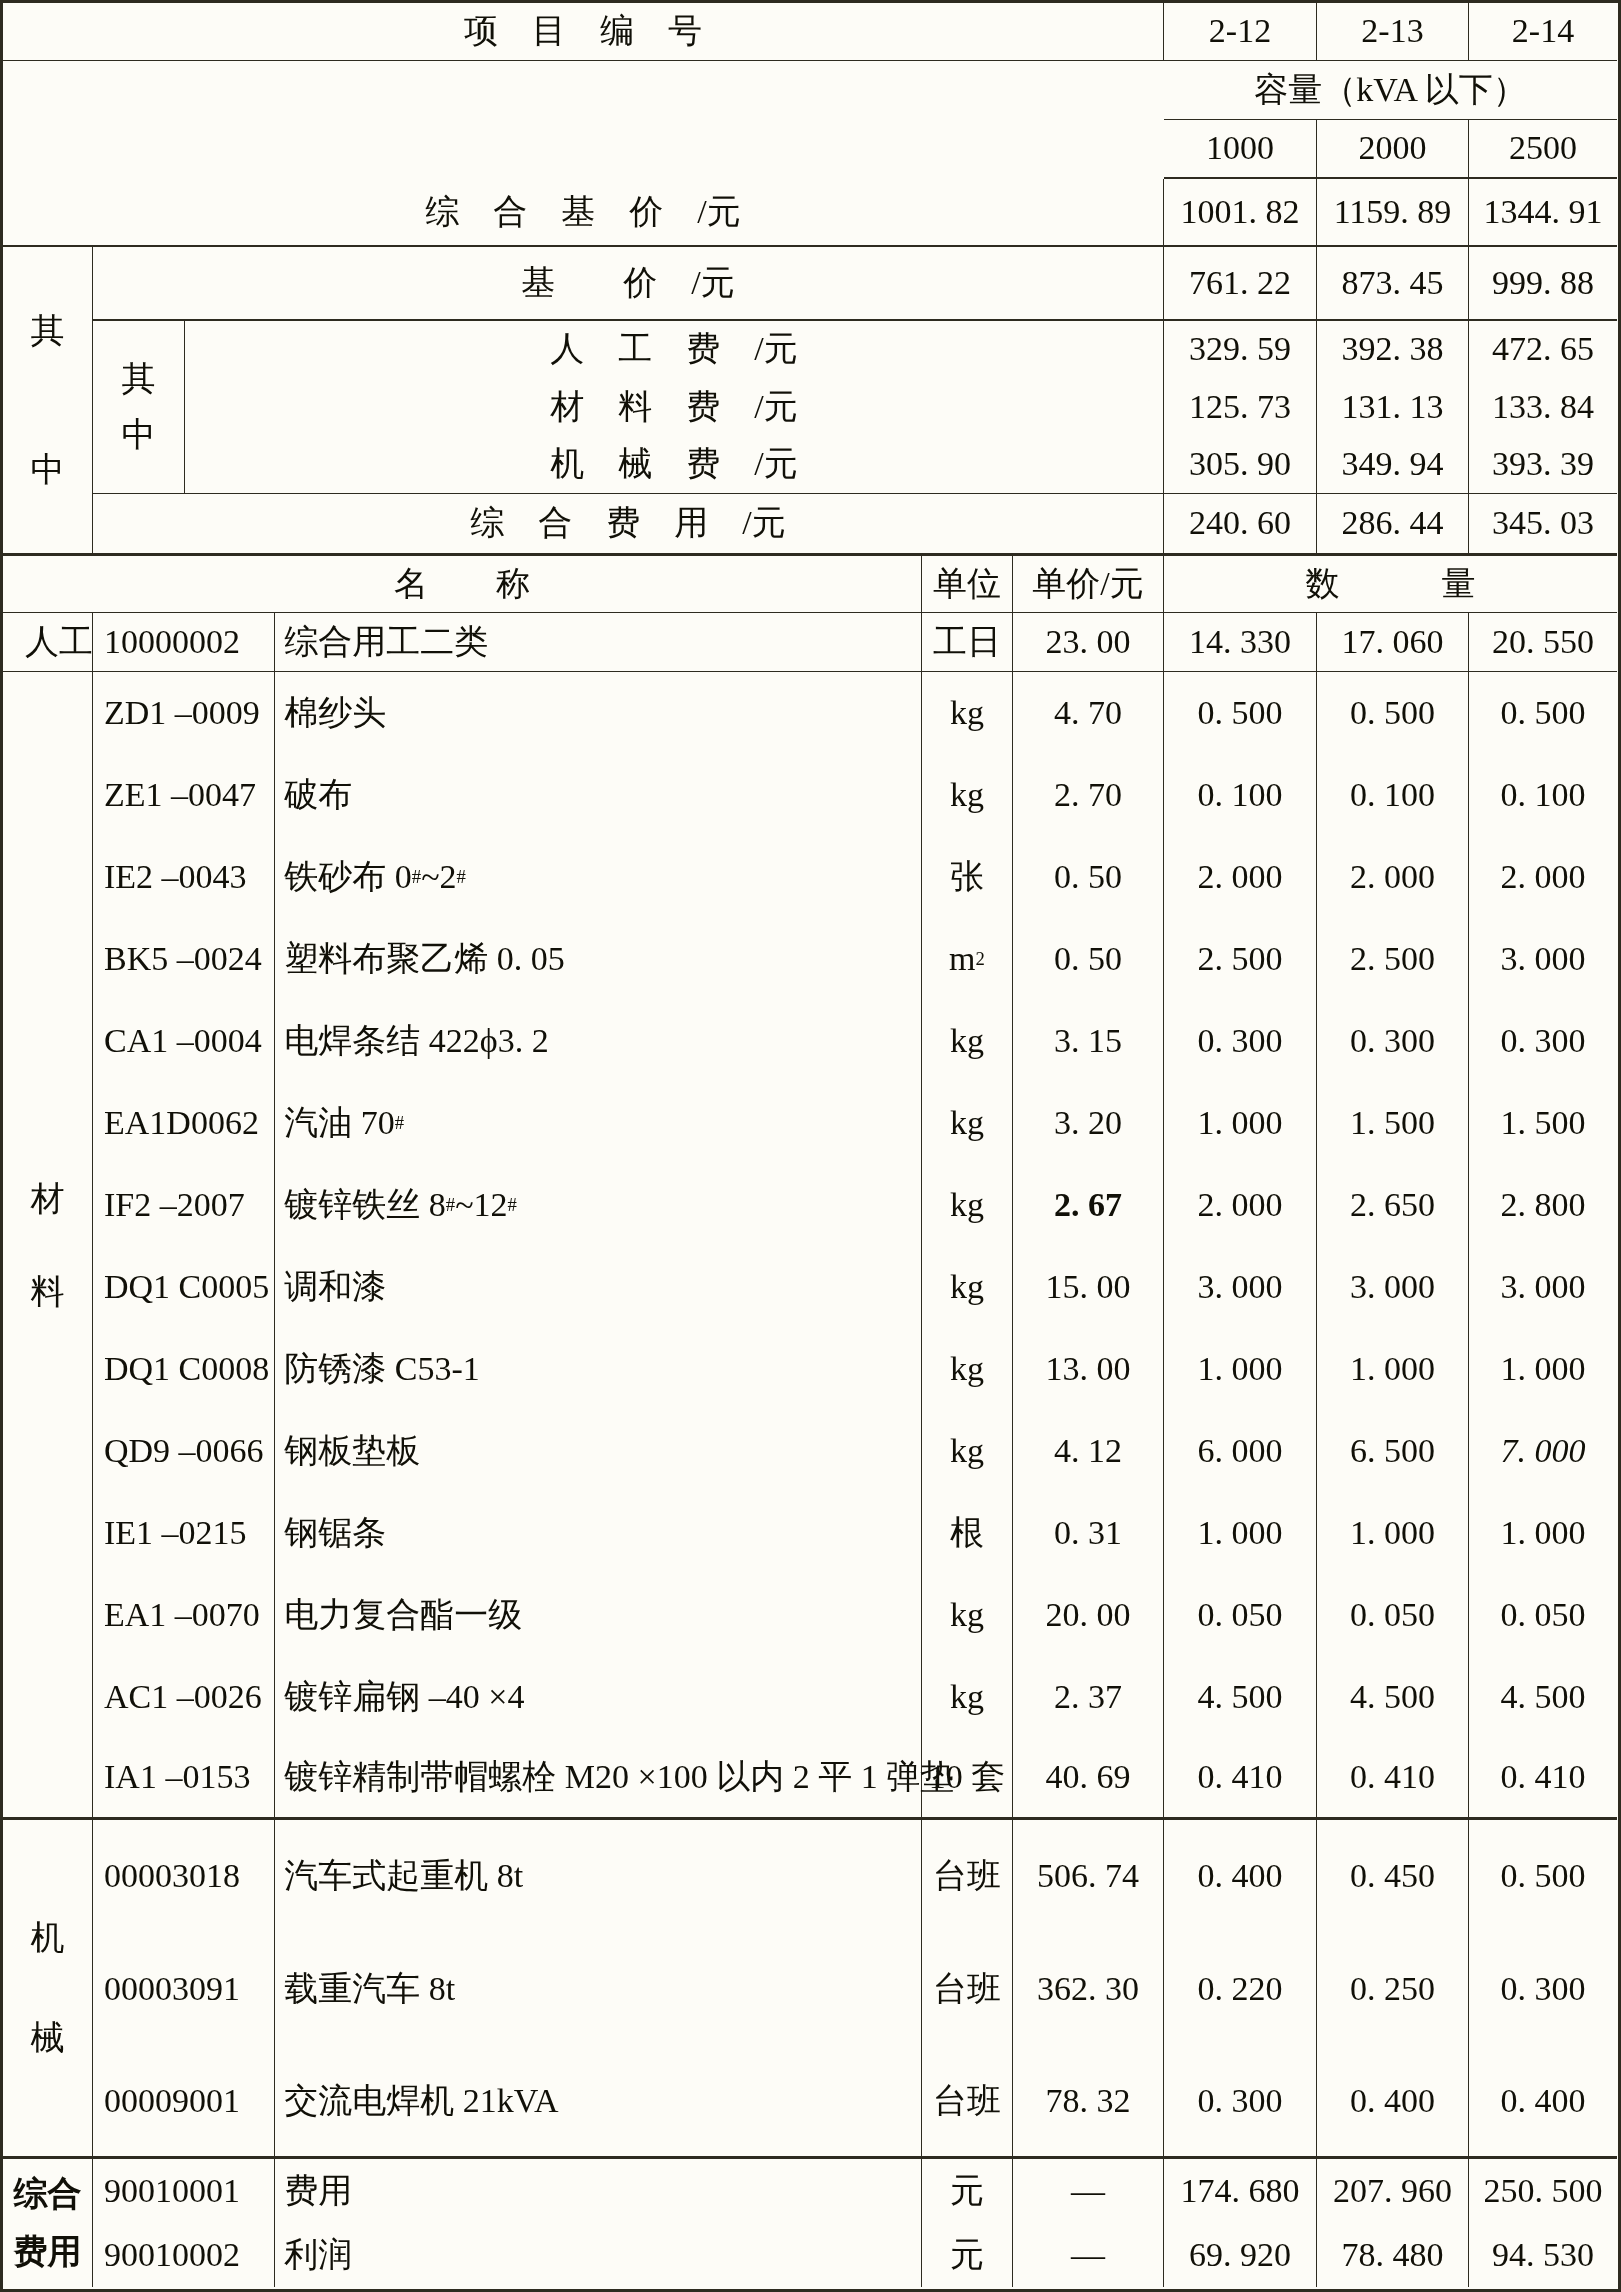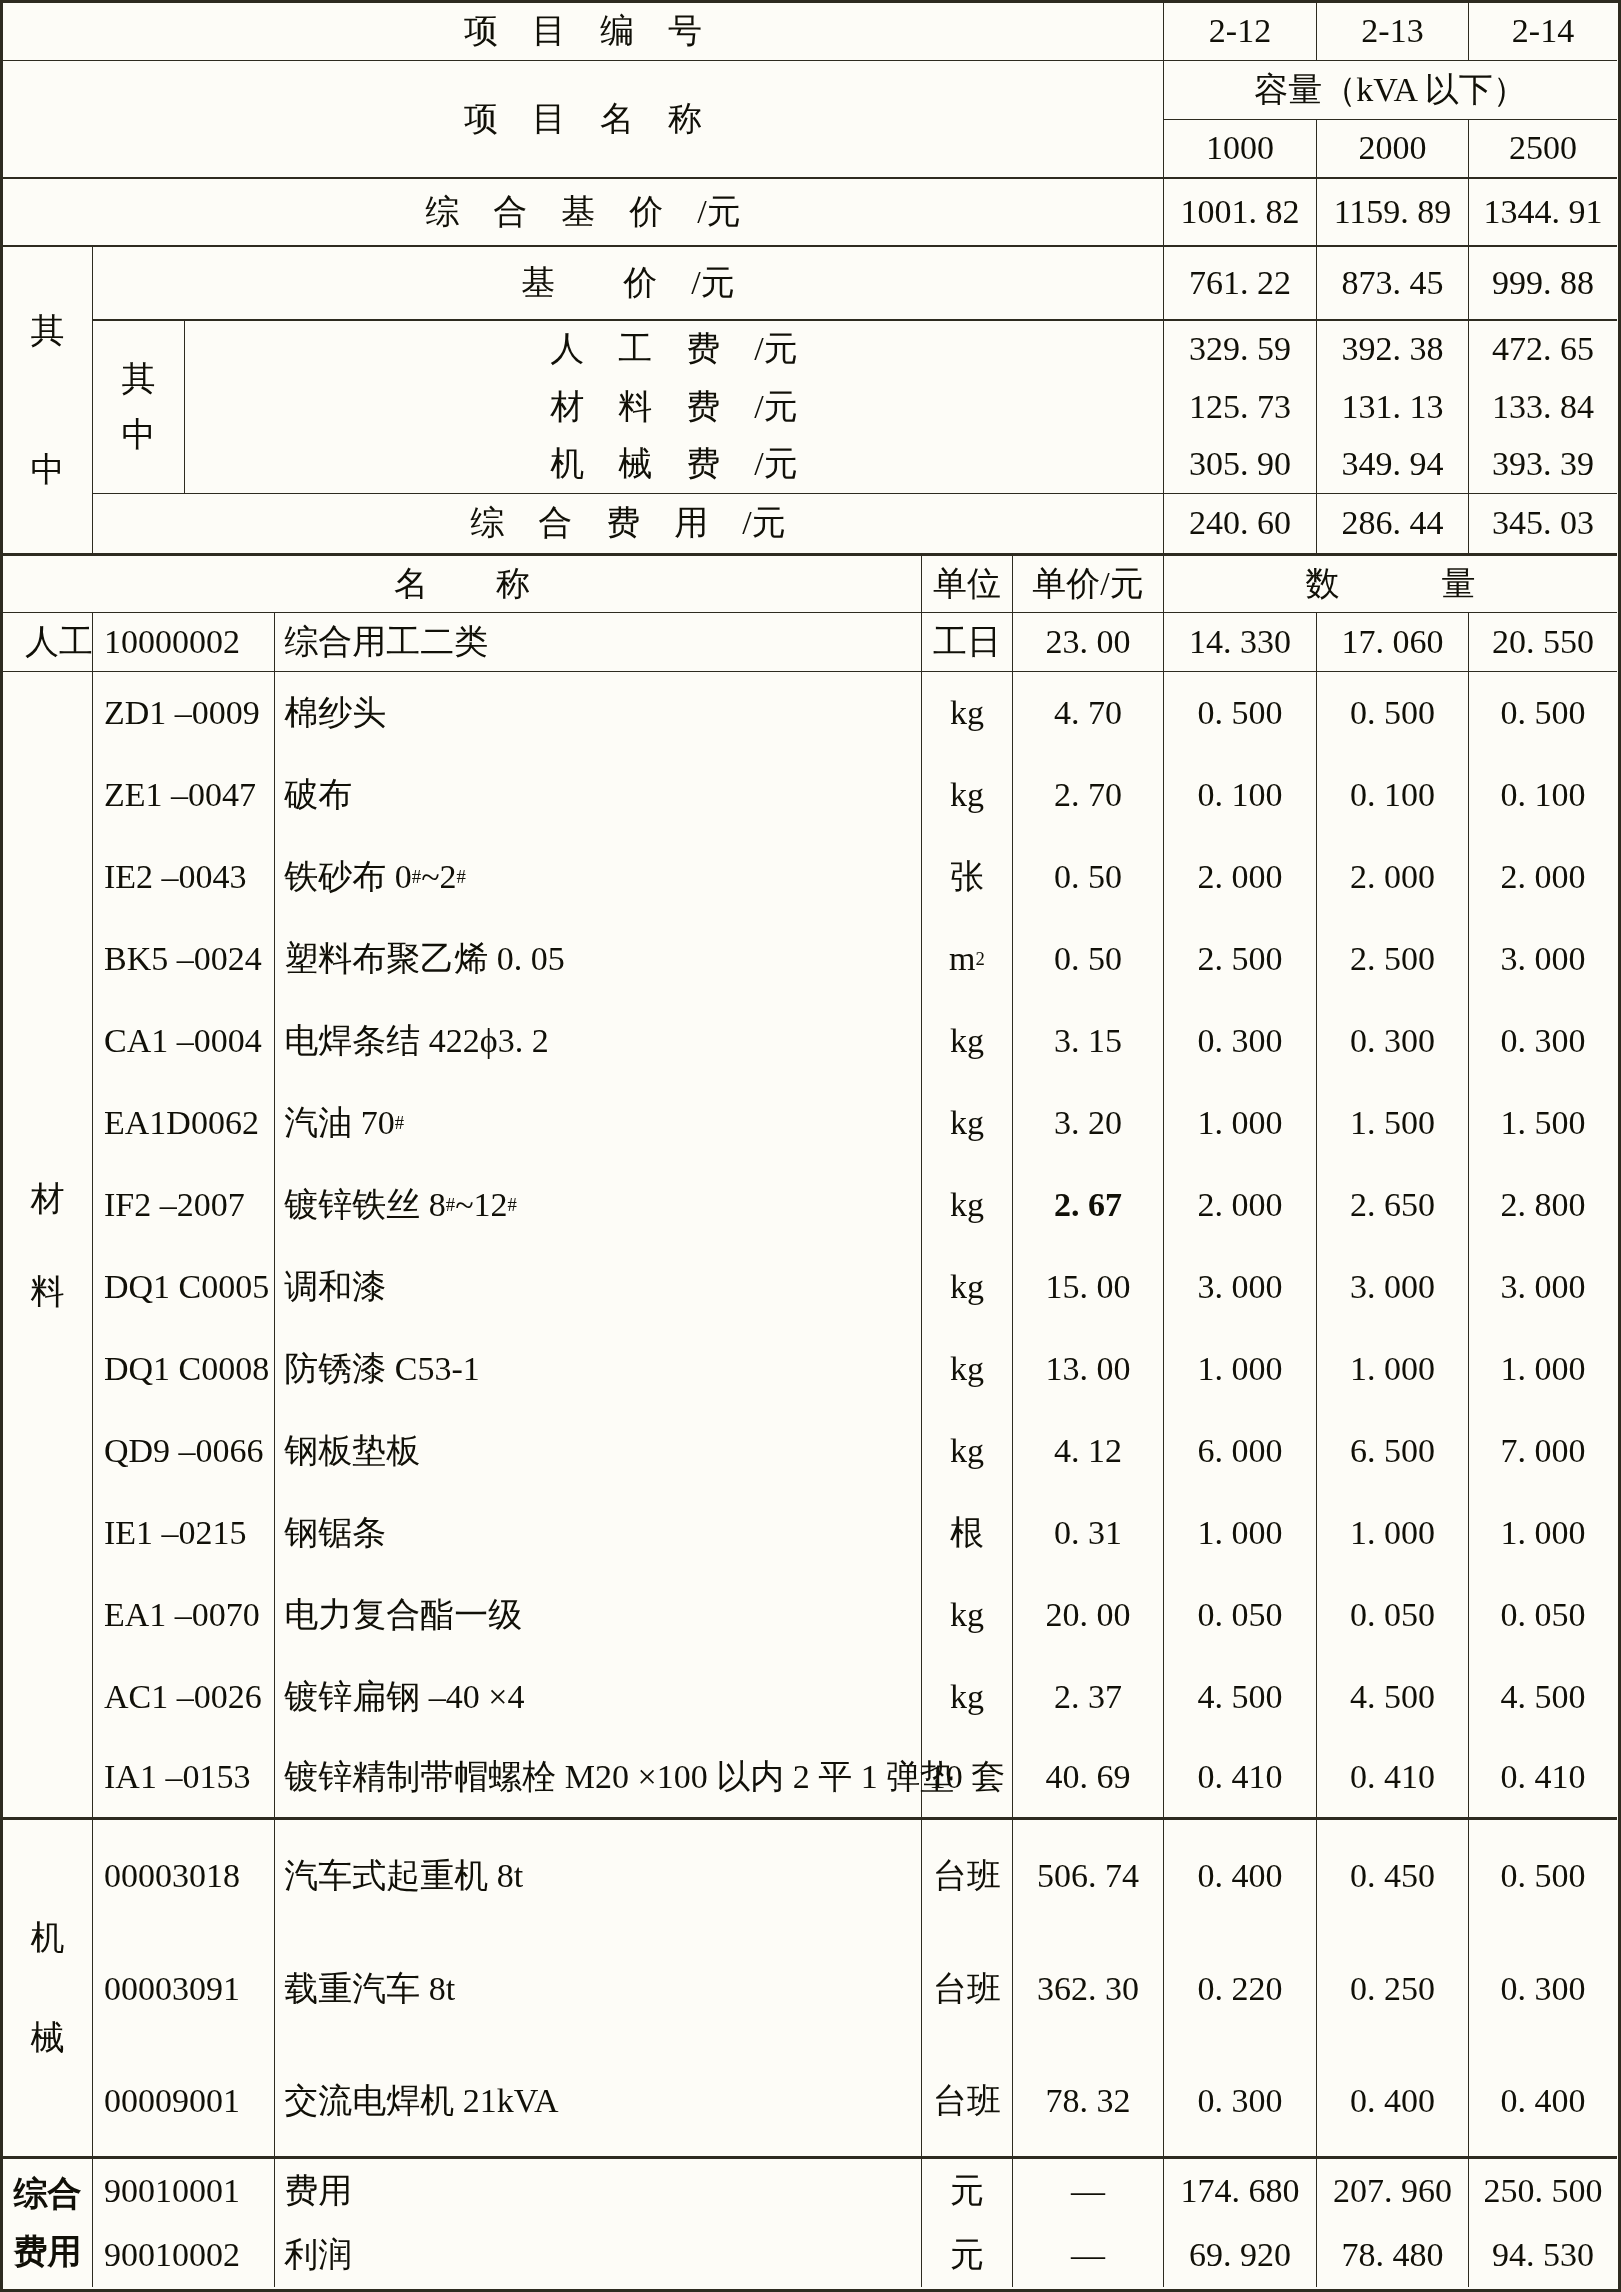--- a/index.html
+++ b/index.html
@@ -53,21 +53,20 @@
 <body>
 
 <div class="sheet">
   <div class="grid">
 
     <div class="cell" style="grid-column:1/7;grid-row:1">项　目　编　号</div>
     <div class="cell" style="grid-column:7/8;grid-row:1">2-12</div>
     <div class="cell" style="grid-column:8/9;grid-row:1">2-13</div>
     <div class="cell nr" style="grid-column:9/10;grid-row:1">2-14</div>
 
-    <div class="cell bm" style="grid-column:1/7;grid-row:2/4">项　目　名　称</div>
     <div class="cell nr" style="grid-column:7/10;grid-row:2">容量（kVA 以下）</div>
     <div class="cell bm" style="grid-column:7/8;grid-row:3">1000</div>
     <div class="cell bm" style="grid-column:8/9;grid-row:3">2000</div>
     <div class="cell bm nr" style="grid-column:9/10;grid-row:3">2500</div>
 
     <div class="cell bm" style="grid-column:1/7;grid-row:4">综　合　基　价　/元</div>
     <div class="cell bm" style="grid-column:7/8;grid-row:4">1001. 82</div>
     <div class="cell bm" style="grid-column:8/9;grid-row:4">1159. 89</div>
     <div class="cell bm nr" style="grid-column:9/10;grid-row:4">1344. 91</div>
 
@@ -176,21 +175,21 @@
       <div class="cell nb" style="grid-area: 20 / 6 / auto / 7;">13. 00</div>
       <div class="cell nb" style="grid-area: 20 / 7 / auto / 8;">1. 000</div>
       <div class="cell nb" style="grid-area: 20 / 8 / auto / 9;">1. 000</div>
       <div class="cell nb nr" style="grid-area: 20 / 9 / auto / 10;">1. 000</div>
       <div class="cell nb left pad-code" style="grid-area: 21 / 2 / auto / 4;">QD9 –0066</div>
       <div class="cell nb left pad-name" style="grid-area: 21 / 4 / auto / 5;">钢板垫板</div>
       <div class="cell nb" style="grid-area: 21 / 5 / auto / 6;">kg</div>
       <div class="cell nb" style="grid-area: 21 / 6 / auto / 7;">4. 12</div>
       <div class="cell nb" style="grid-area: 21 / 7 / auto / 8;">6. 000</div>
       <div class="cell nb" style="grid-area: 21 / 8 / auto / 9;">6. 500</div>
-      <div class="cell nb nr" style="grid-area: 21 / 9 / auto / 10;">7. 000</div>
+      <div class="cell nb nr" style="grid-area: 21 / 9 / auto / 10; font-style: italic;">7. 000</div>
       <div class="cell nb left pad-code" style="grid-area: 22 / 2 / auto / 4;">IE1 –0215</div>
       <div class="cell nb left pad-name" style="grid-area: 22 / 4 / auto / 5;">钢锯条</div>
       <div class="cell nb" style="grid-area: 22 / 5 / auto / 6;">根</div>
       <div class="cell nb" style="grid-area: 22 / 6 / auto / 7;">0. 31</div>
       <div class="cell nb" style="grid-area: 22 / 7 / auto / 8;">1. 000</div>
       <div class="cell nb" style="grid-area: 22 / 8 / auto / 9;">1. 000</div>
       <div class="cell nb nr" style="grid-area: 22 / 9 / auto / 10;">1. 000</div>
       <div class="cell nb left pad-code" style="grid-area: 23 / 2 / auto / 4;">EA1 –0070</div>
       <div class="cell nb left pad-name" style="grid-area: 23 / 4 / auto / 5;">电力复合酯一级</div>
       <div class="cell nb" style="grid-area: 23 / 5 / auto / 6;">kg</div>

